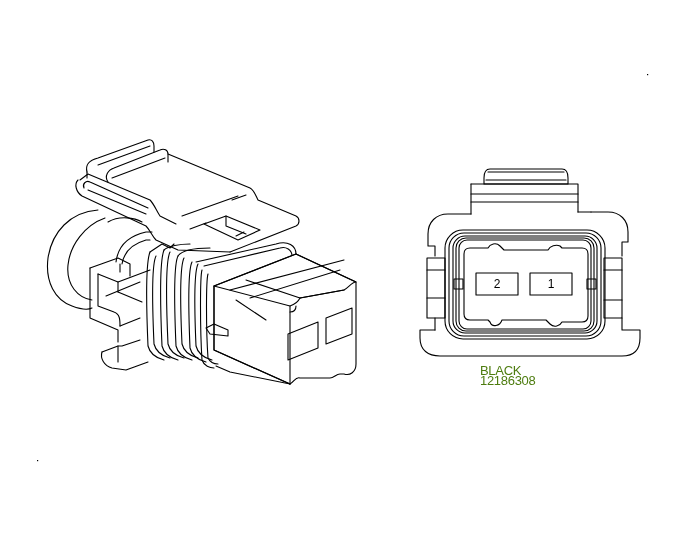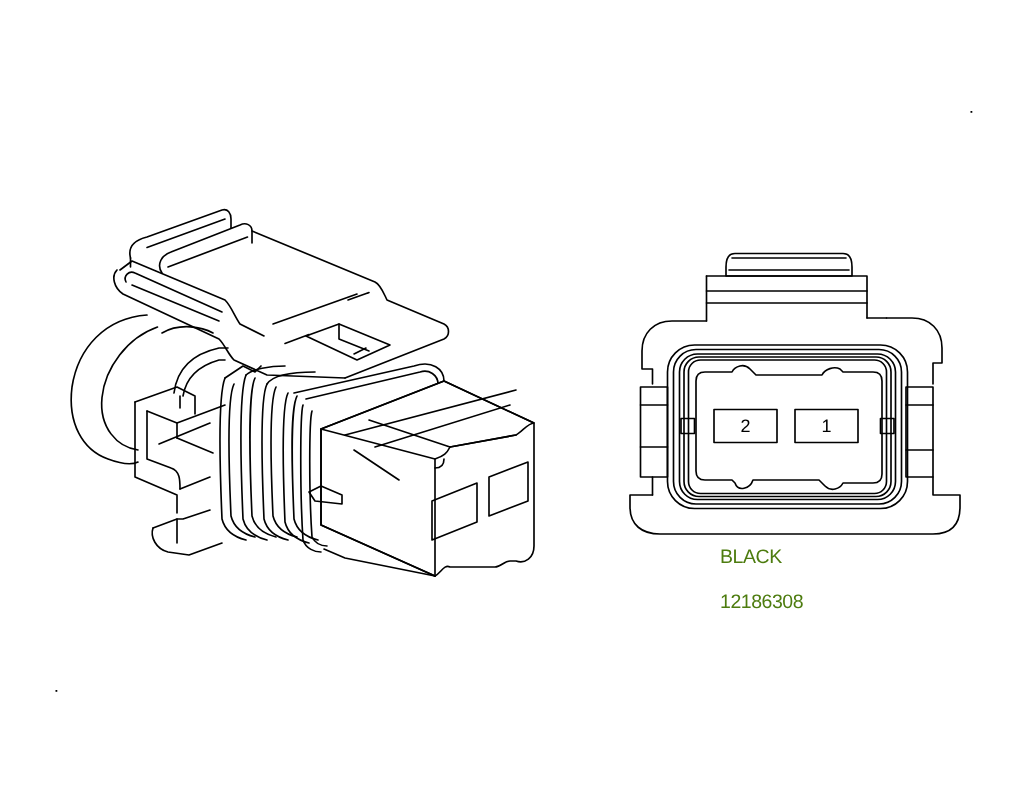--- a/index.html
+++ b/index.html
@@ -133,13 +133,13 @@
 
     <rect class="ln" x="476" y="273" width="42" height="22"></rect>
     <rect class="ln" x="530" y="273" width="42" height="22"></rect>
   </g>
 </svg>
 
 <div class="cavity-num" style="left:487px; top:277px;">2</div>
 <div class="cavity-num" style="left:541px; top:277px;">1</div>
 
 <div class="label" style="left:480px; top:363px; width:100px;">BLACK</div>
-<div class="label" style="left:480px; top:393px; width:100px;">12186308</div>
+<div class="label" style="left:480px; top:373px; width:100px;">12186308</div>
 
 </body></html>

